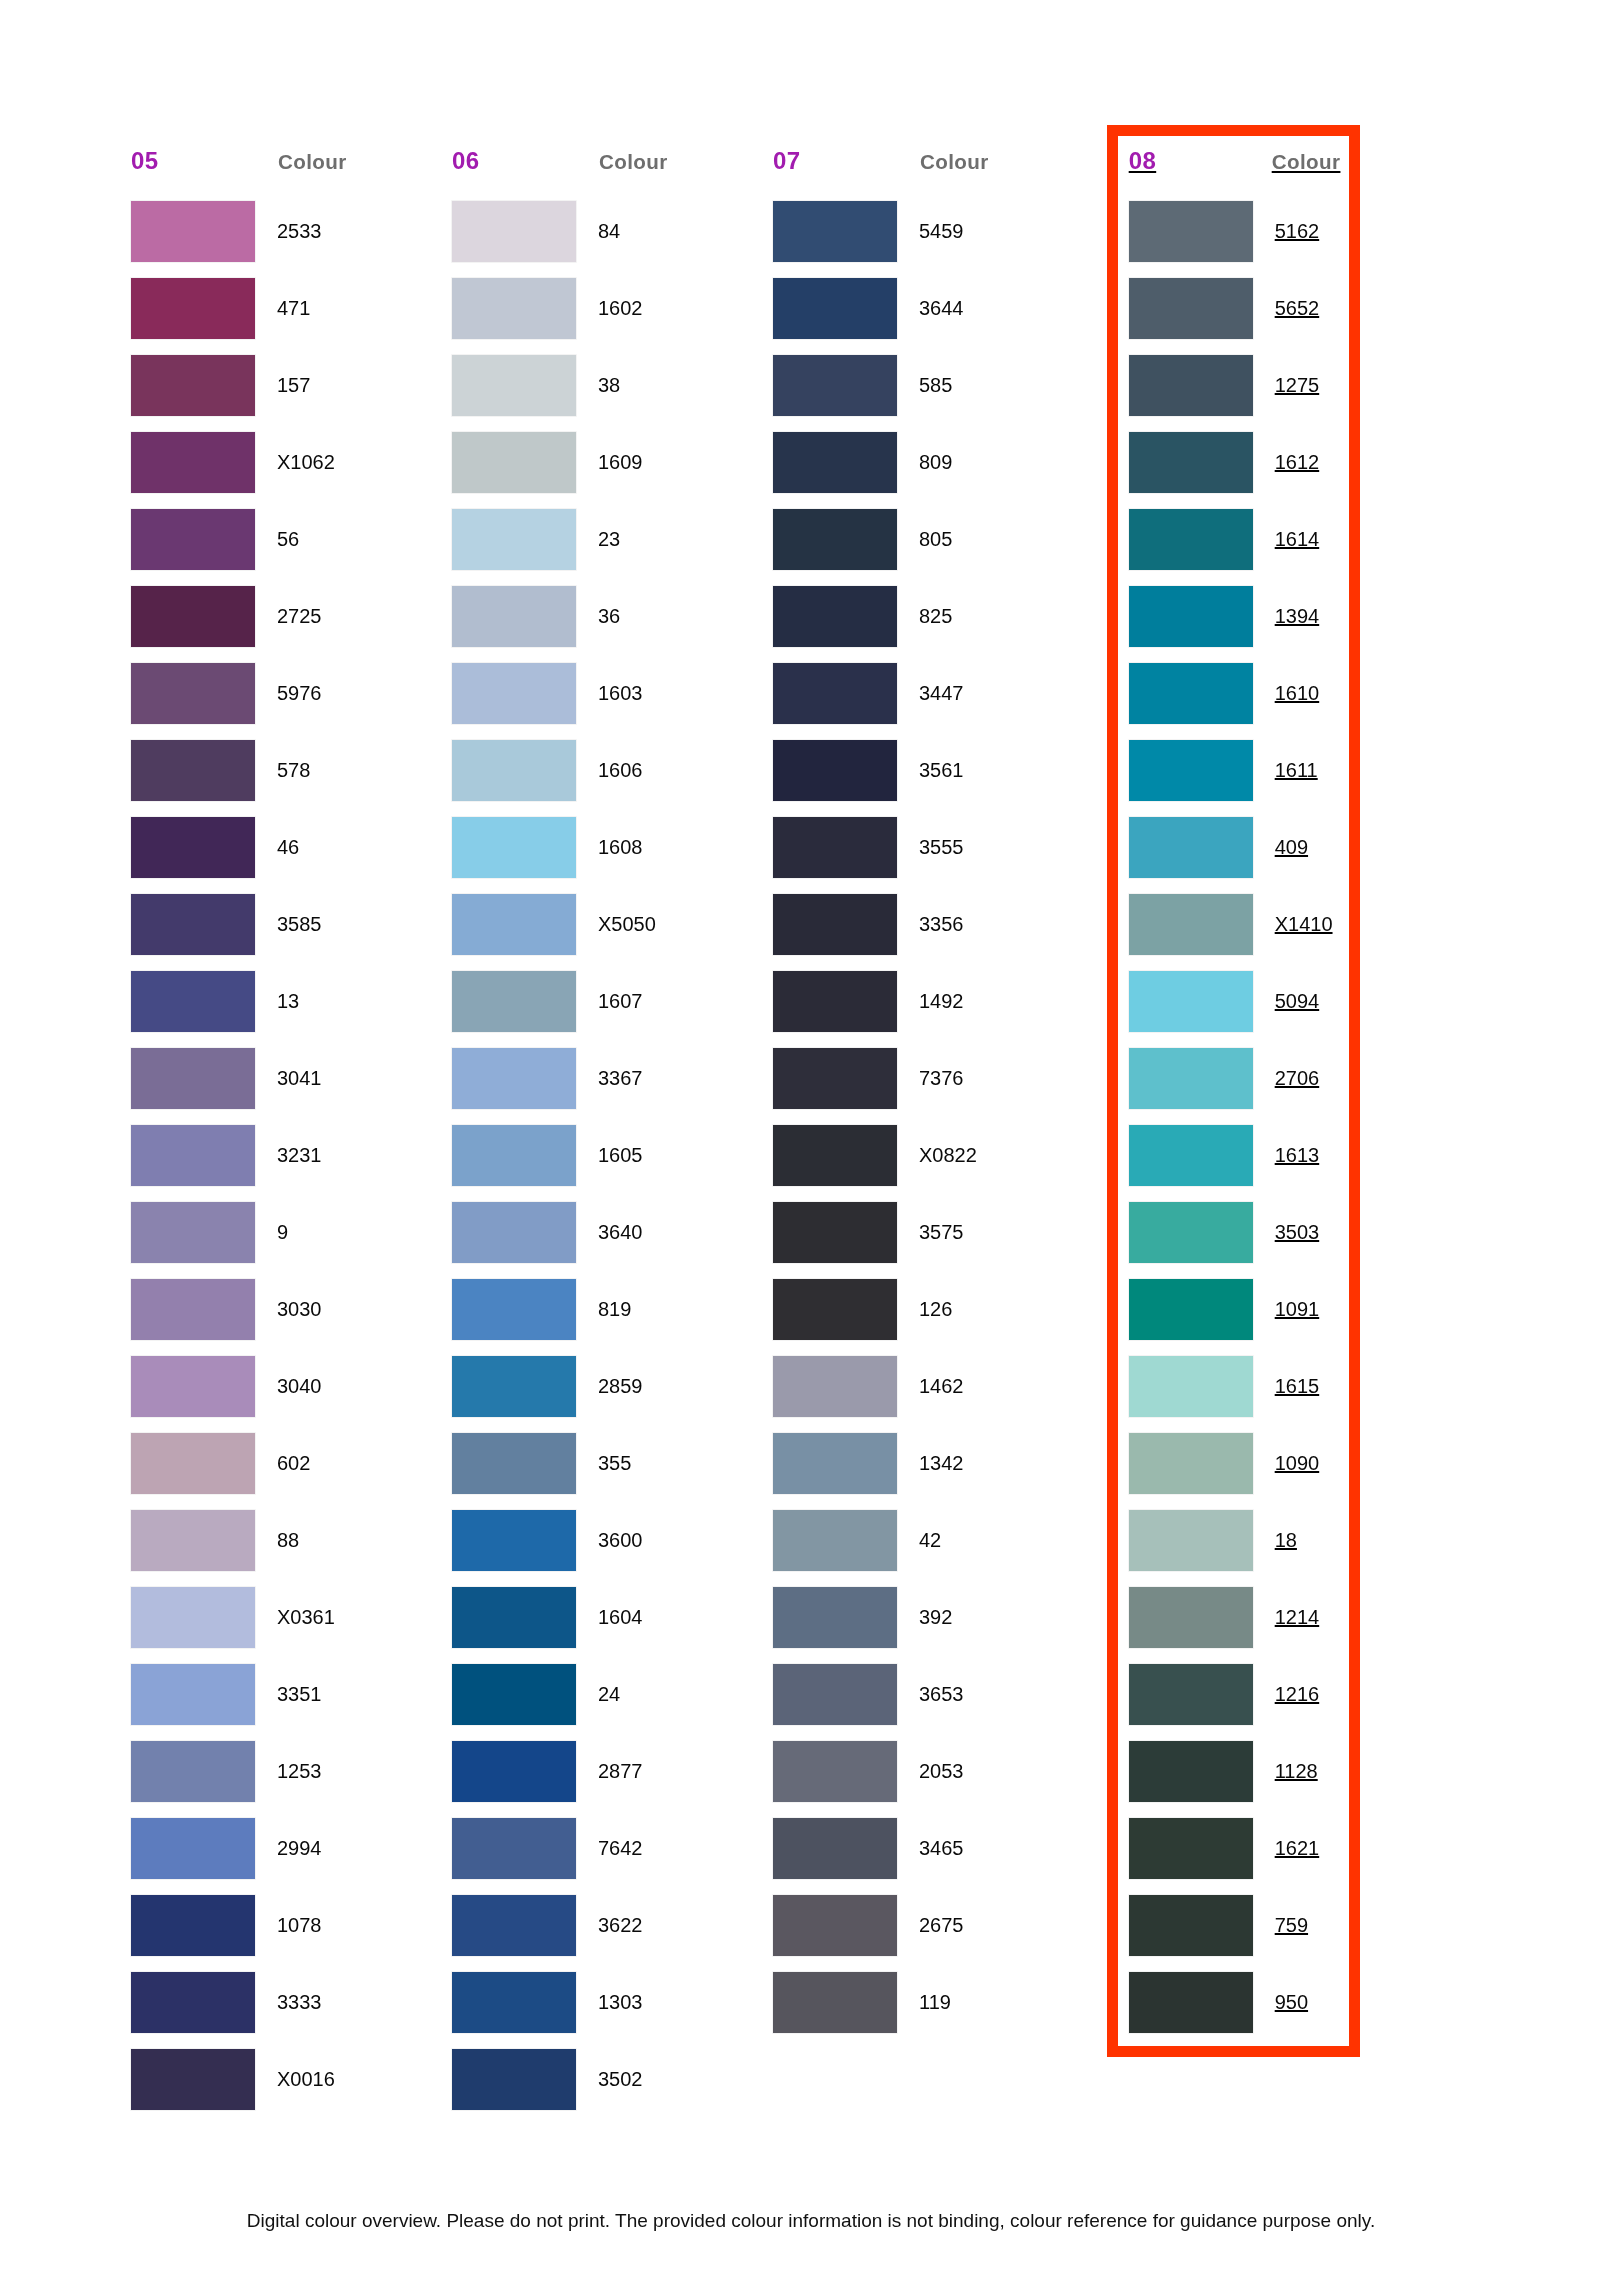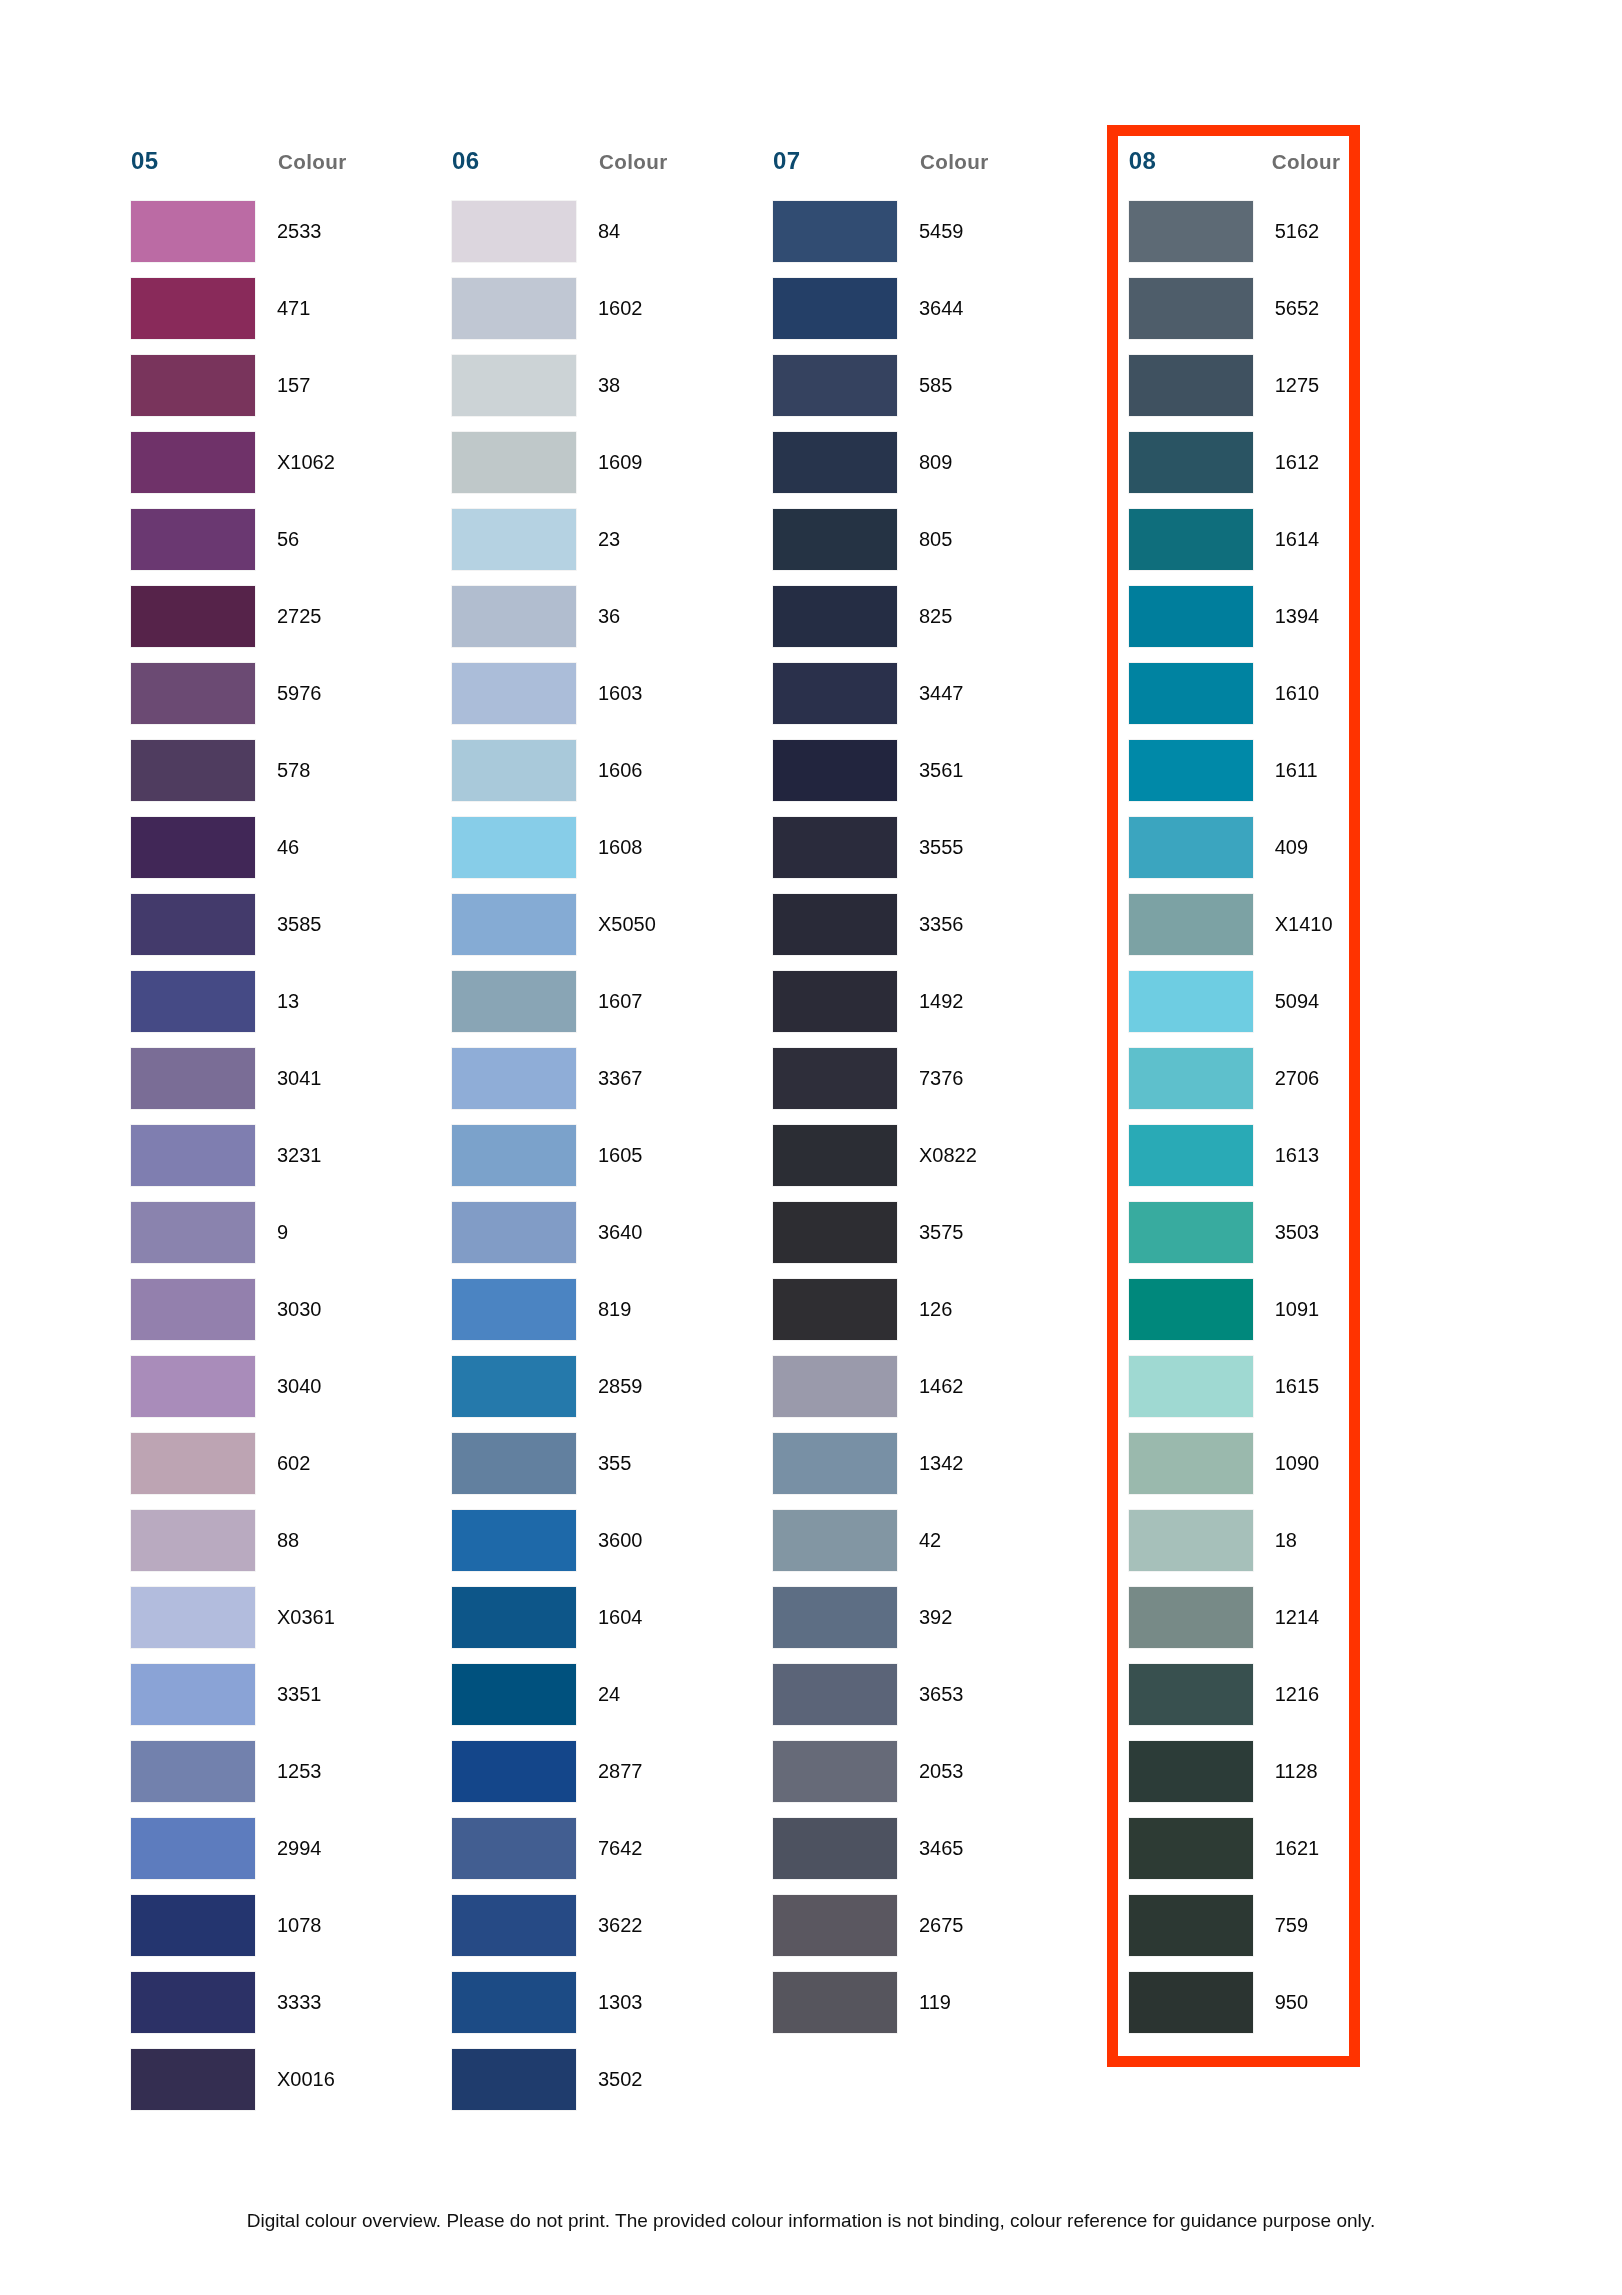--- a/index.html
+++ b/index.html
@@ -27,37 +27,38 @@
 
   .palette-column {
     width: 321px;
     box-sizing: border-box;
     position: relative;
     padding: 0;
   }
 
   .palette-column.highlighted {
     border: 11px solid #ff3300;
-    padding: 11px 8px 15px 11px;
+    padding: 11px 8px 5px 11px;
     width: 253px;
     margin-left: 12.7px;
     margin-top: -22px;
+    text-decoration: underline;
   }
 
   .col-header {
     display: flex;
     flex-direction: row;
     align-items: baseline;
     height: 46px;
   }
 
   .col-header .group-id {
     font-size: 24px;
     font-weight: bold;
-    color: #0c4a6e;
+    color: #a21caf;
     width: 147px;
     letter-spacing: 0.4px;
   }
 
   .col-header .colour-label {
     font-size: 20.6px;
     font-weight: bold;
     color: #6e6e6e;
     letter-spacing: 0.4px;
   }

